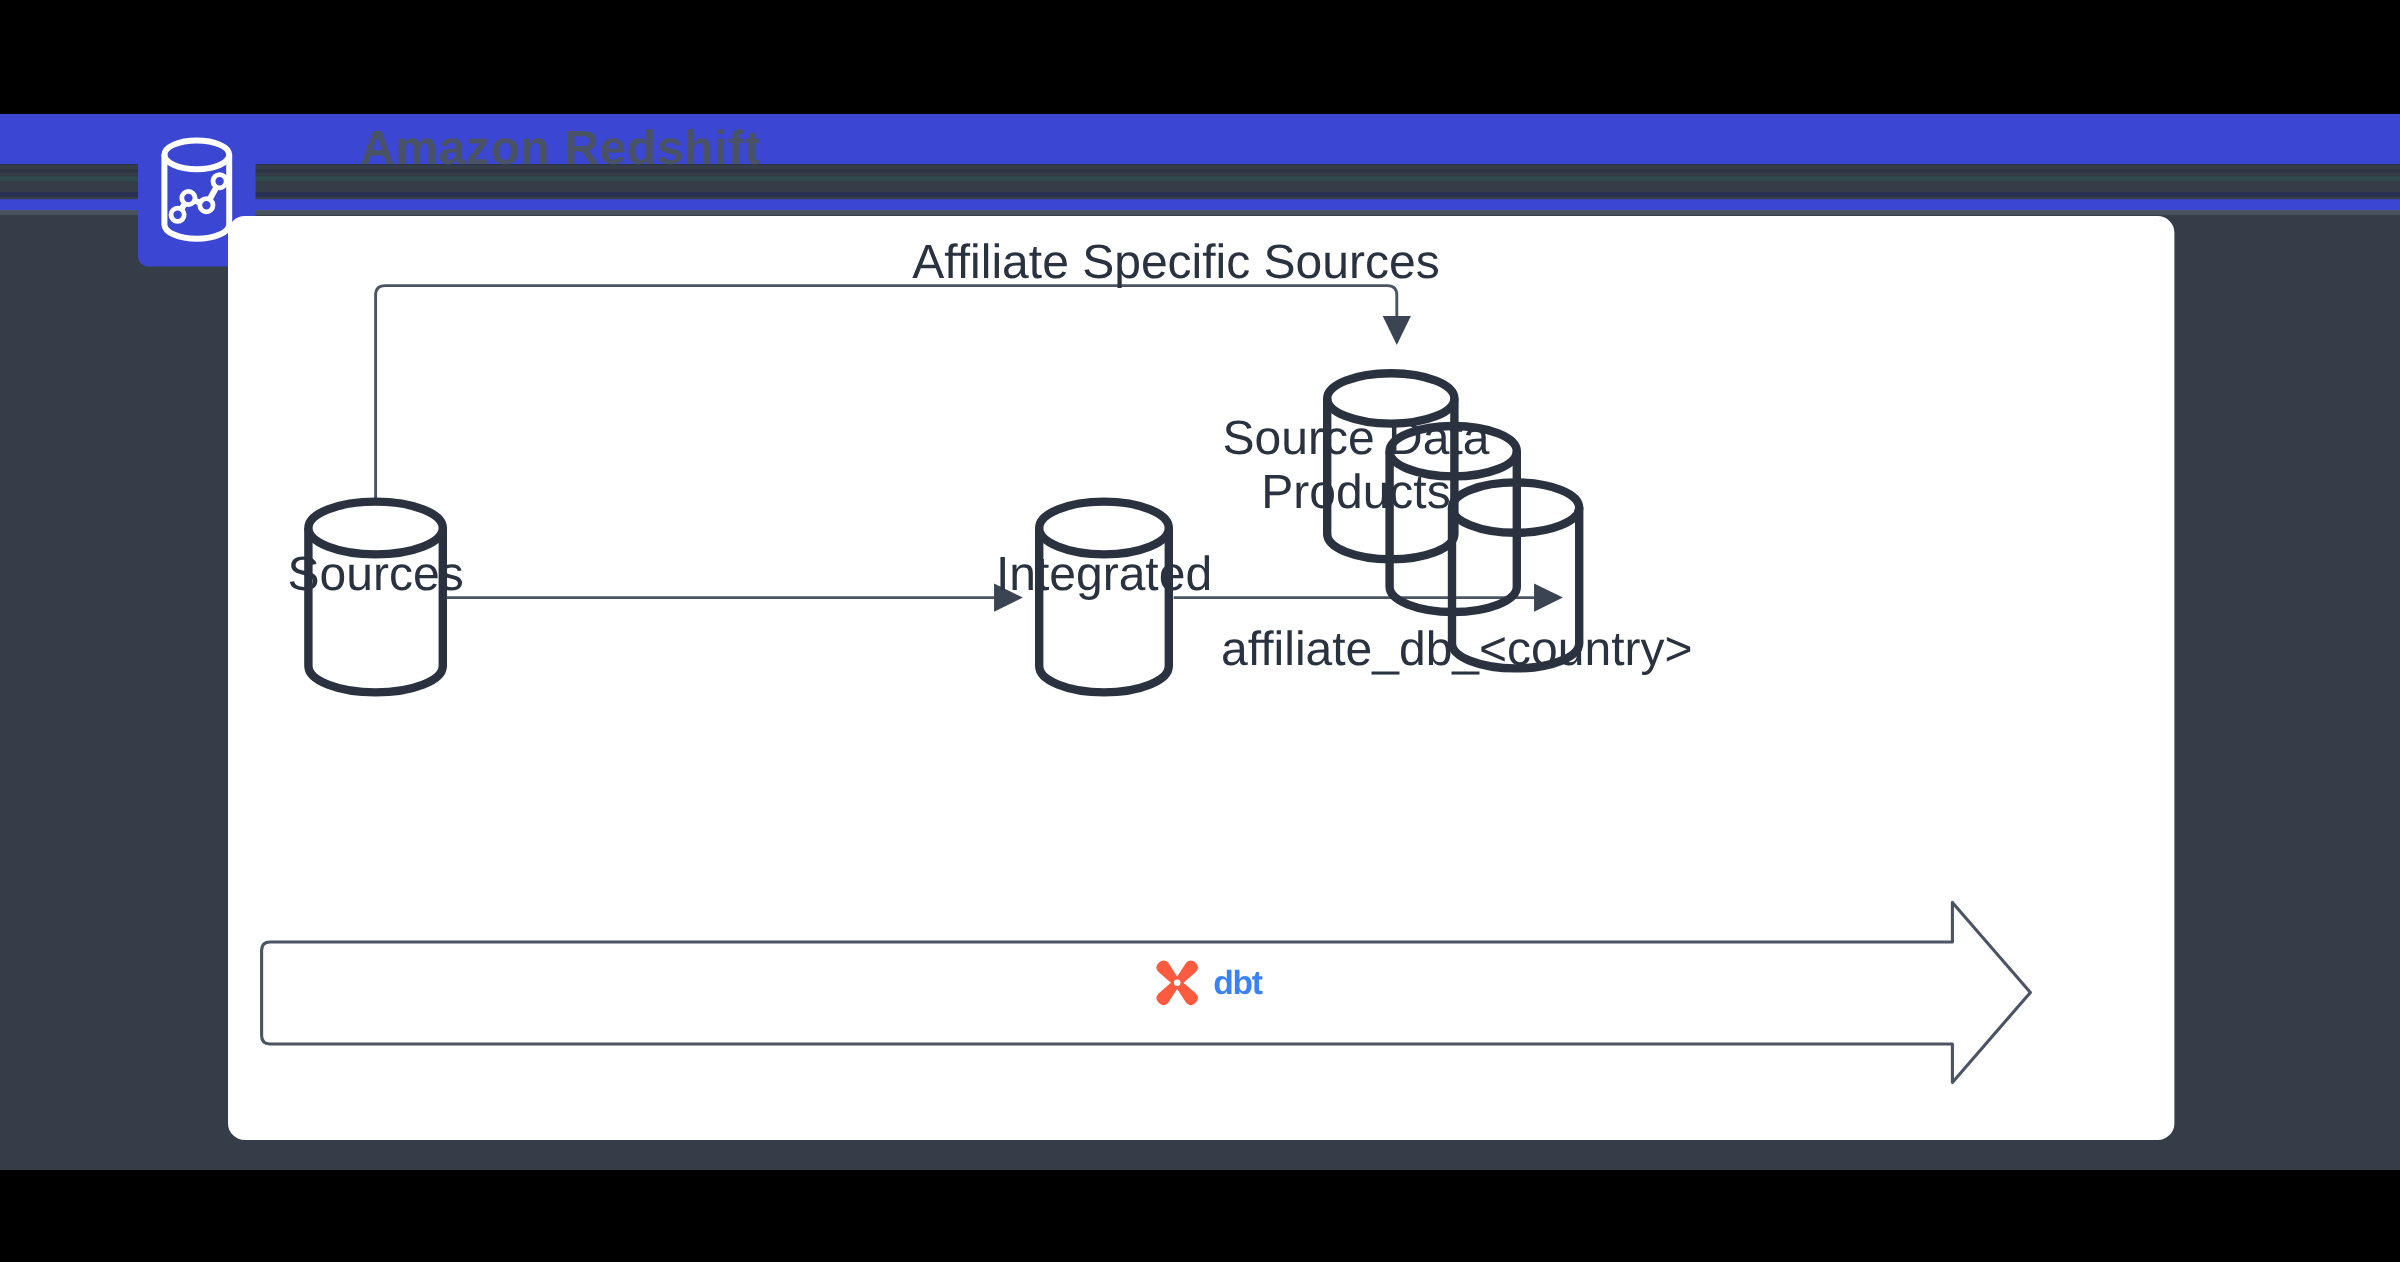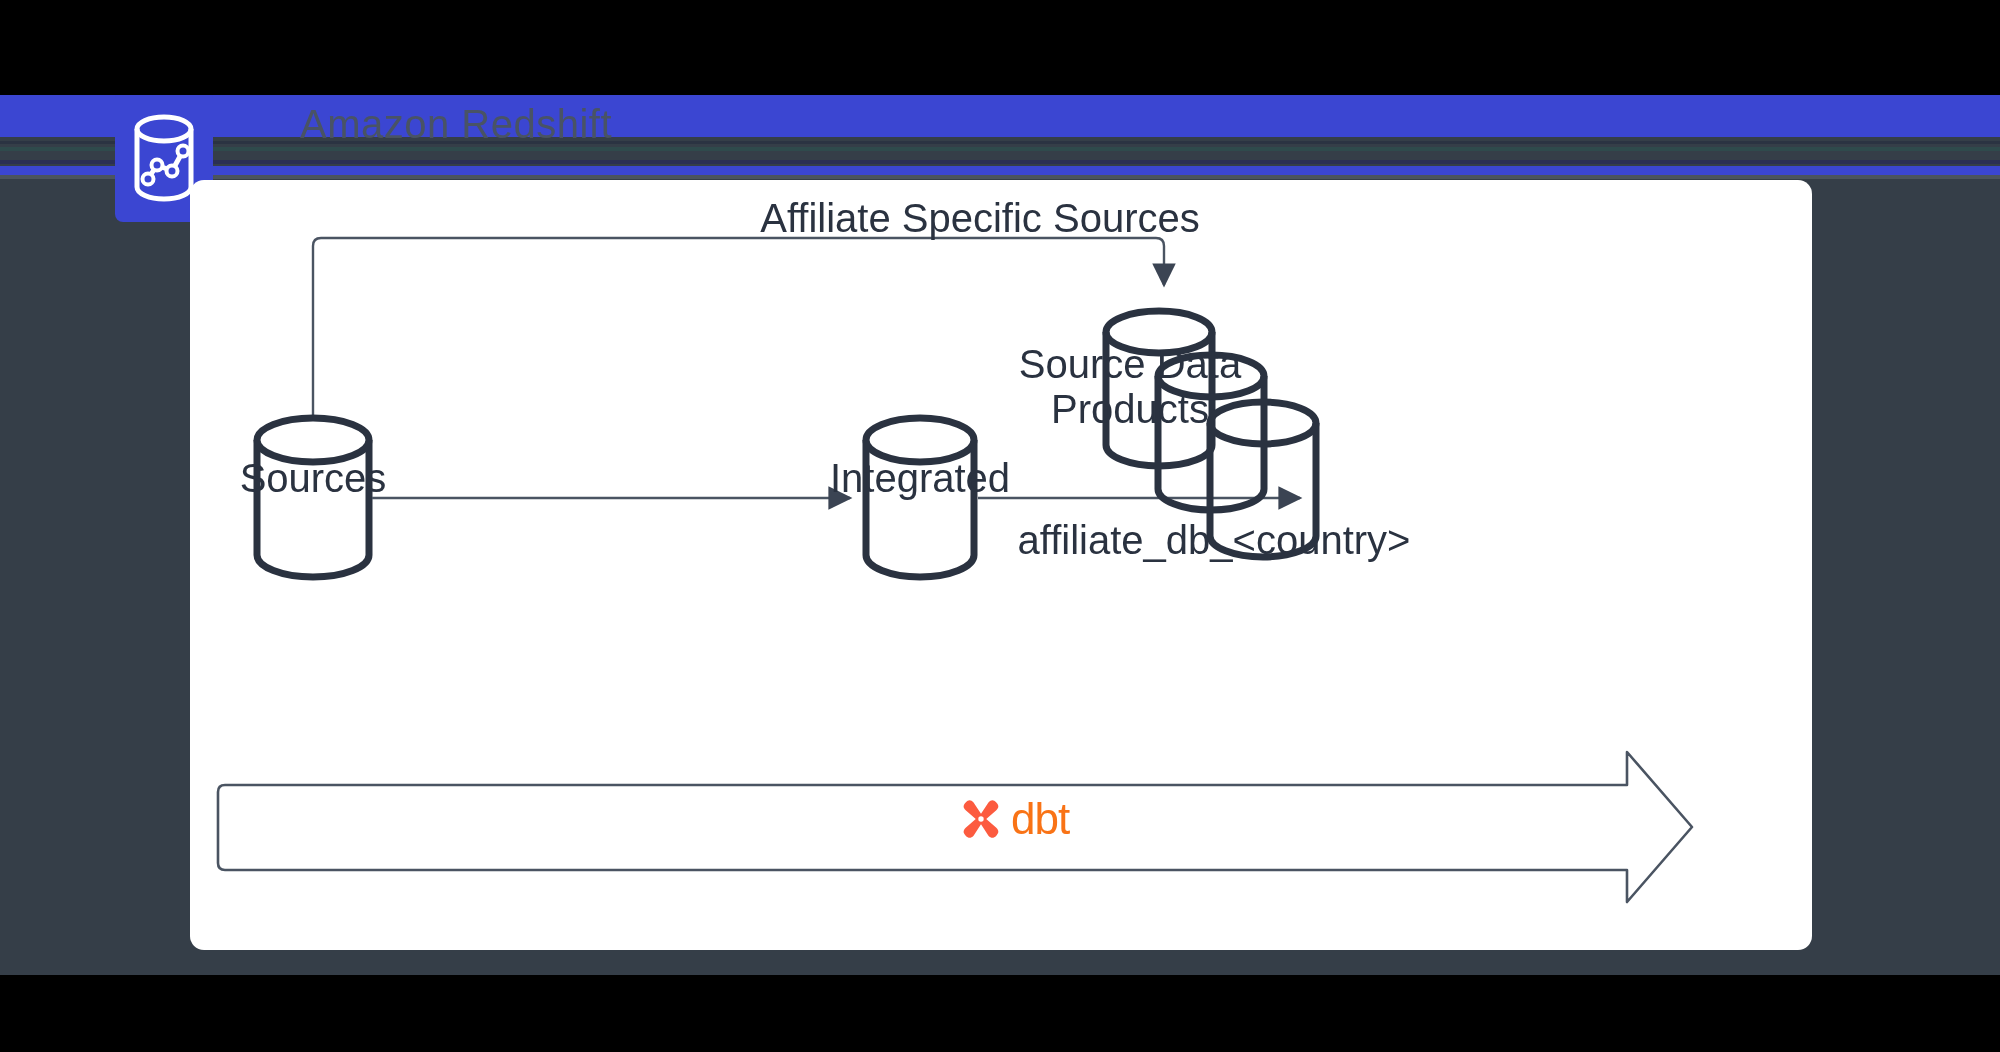--- a/index.html
+++ b/index.html
@@ -13,40 +13,40 @@
   #slate-bg{position:absolute;left:0;top:137px;width:2000px;height:838px;background:#353e48;}
 
   #blue-bar{position:absolute;left:0;top:95px;width:2000px;height:42px;background:#3b46d2;}
   #blue-stripe-a{position:absolute;left:0;top:141px;width:2000px;height:3px;background:#2b3342;}
   #teal-stripe {position:absolute;left:0;top:147px;width:2000px;height:4px;background:#2f4a4c;}
   #blue-stripe-b{position:absolute;left:0;top:160px;width:2000px;height:4px;background:#2b2f54;}
   #blue-stripe-c{position:absolute;left:0;top:166px;width:2000px;height:9px;background:#3b46d2;}
   #blue-stripe-d{position:absolute;left:0;top:175px;width:2000px;height:4px;background:#4b545e;}
 
   #brand-title{position:absolute;left:300px;top:100px;width:700px;height:48px;
-     font-size:40px;font-weight:400;letter-spacing:.5px;color:#4a5460;opacity:.95;
+     font-size:40px;font-weight:700;letter-spacing:.5px;color:#4a5460;opacity:.95;
      line-height:48px;white-space:nowrap;}
 
   
   #redshift-tile{position:absolute;left:115px;top:95px;width:98px;height:127px;
       background:#3b46d2;border-radius:3px 3px 8px 8px;}
   #redshift-tile svg{position:absolute;left:17px;top:18px;}
 
   
   #card{position:absolute;left:190px;top:180px;width:1622px;height:770px;
         background:#fff;border-radius:14px;}
 
   #diagram{position:absolute;left:0;top:0;width:1622px;height:770px;}
 
   .dg-text{font-family:"Liberation Sans",sans-serif;fill:#2a3240;}
 
   
   #dbt-logo{position:absolute;left:960px;top:798px;display:flex;align-items:center;gap:9px;}
   #dbt-mark{width:42px;height:42px;}
-  #dbt-word{font-size:44px;font-weight:400;color:#f97316;letter-spacing:-1px;
+  #dbt-word{font-size:28px;font-weight:700;color:#3b82f6;letter-spacing:-1px;
             font-family:"Liberation Sans",sans-serif;line-height:42px;}
 </style>
 </head>
 <body>
 
 <div id="letterbox-top"></div>
 
 <div id="blue-bar"></div>
 <div id="slate-bg"></div>
 

